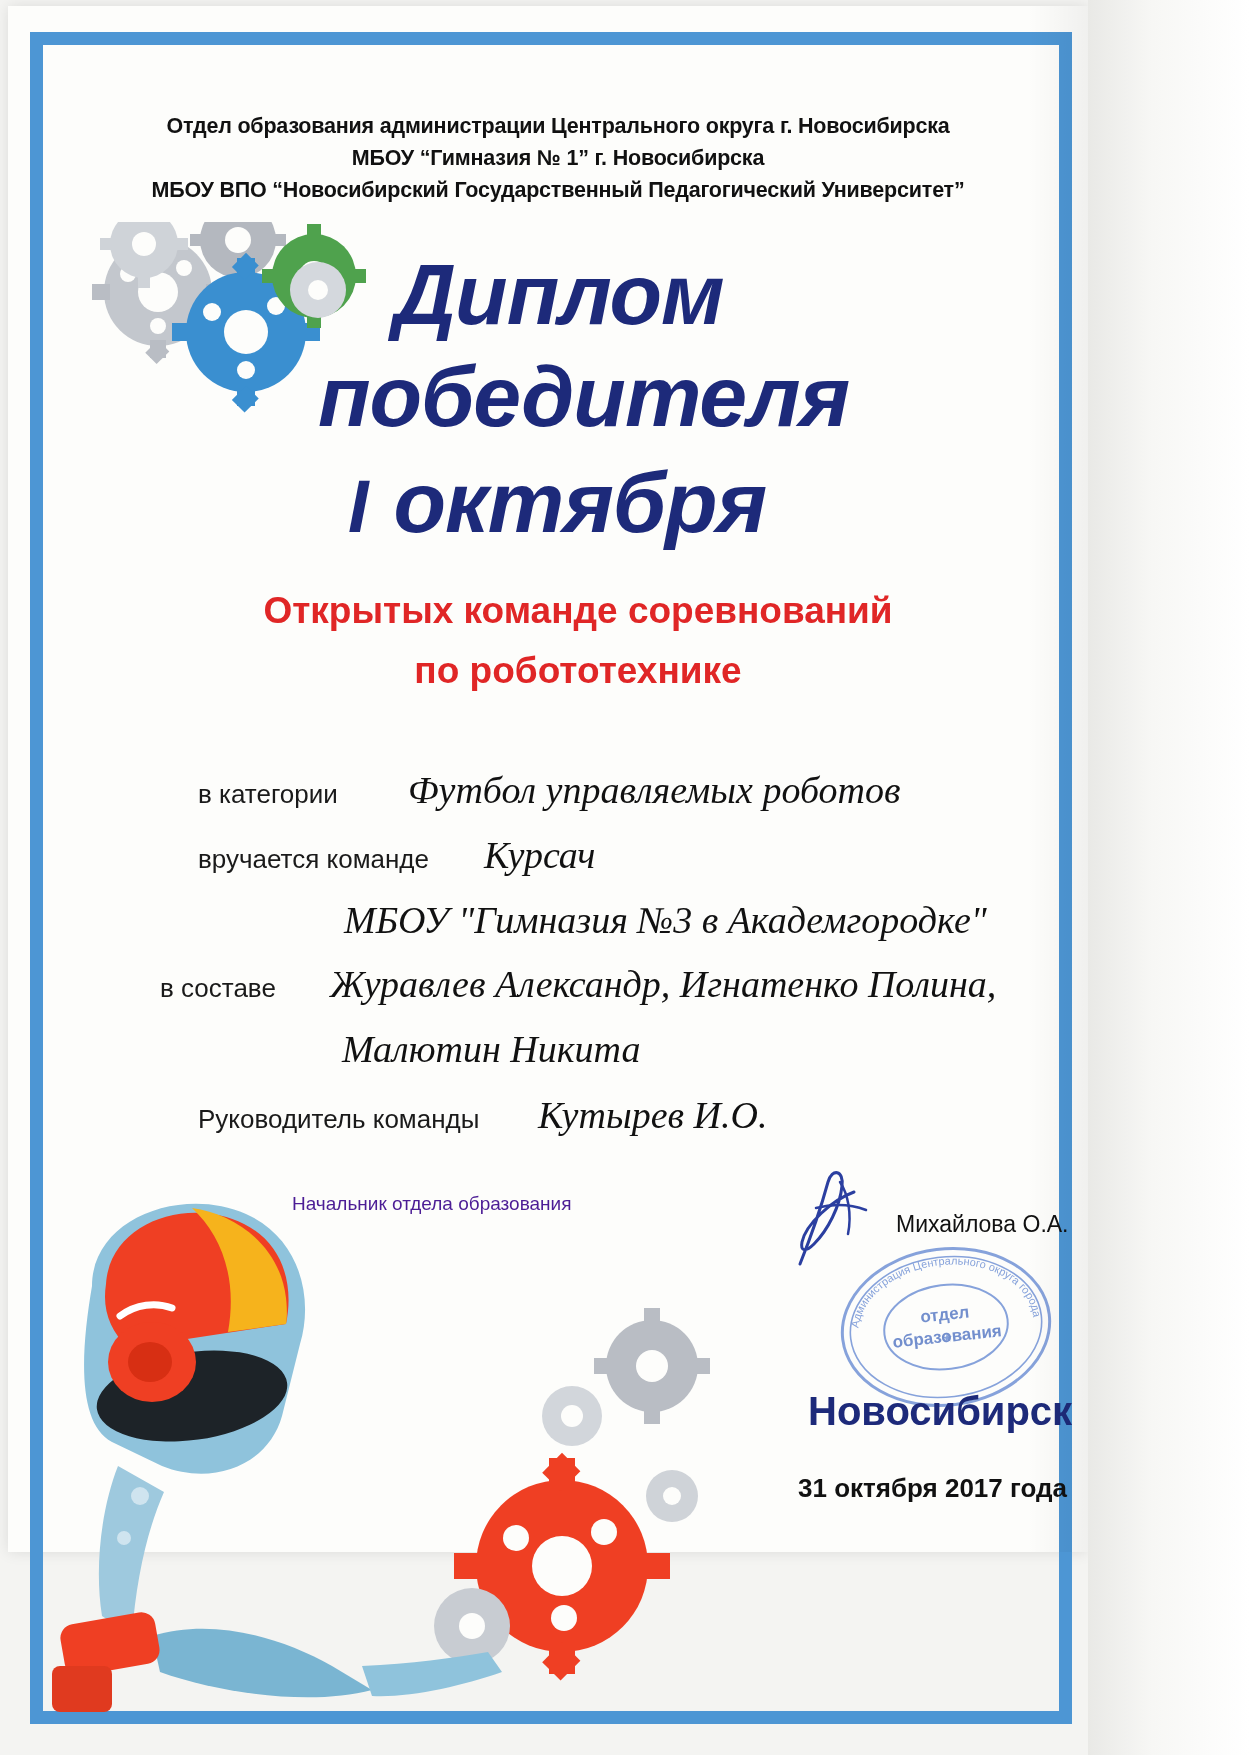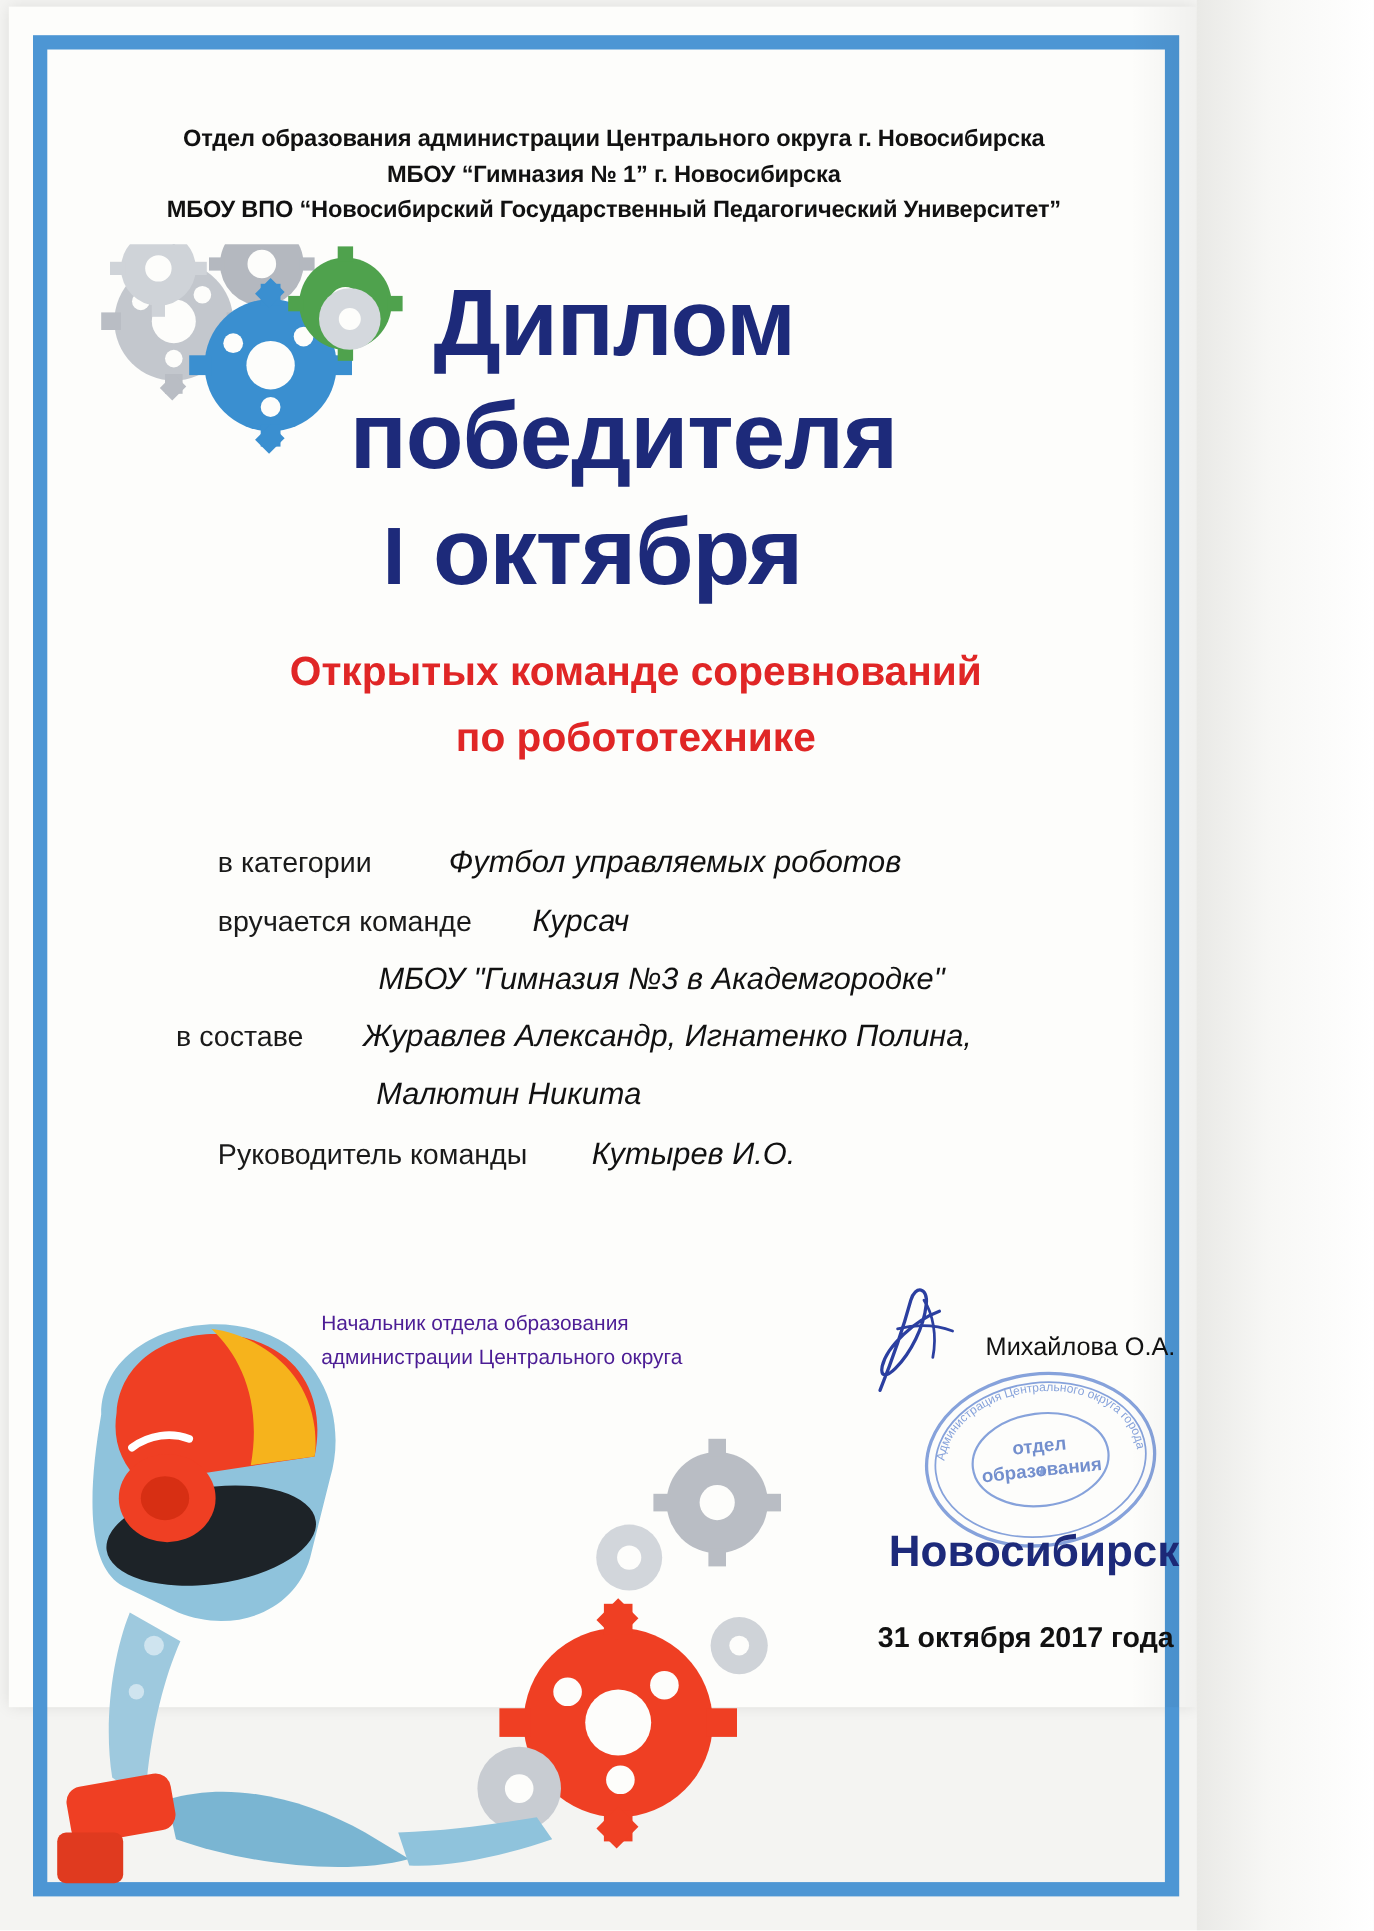--- a/index.html
+++ b/index.html
@@ -74,20 +74,21 @@
 
   
   .title-block {
     position: absolute;
     left: 300px;
     top: 240px;
     width: 700px;
     text-align: left;
     color: #1d2a7a;
     font-weight: bold;
+    font-style: italic;
   }
   .title-line1 {
     font-size: 86px;
     line-height: 96px;
     letter-spacing: -1px;
     padding-left: 86px;
   }
   .title-line2 {
     font-size: 86px;
     line-height: 108px;
@@ -131,23 +132,23 @@
     margin-bottom: 21px;
   }
   .lbl {
     font-size: 26px;
     font-weight: normal;
     color: #1a1a1a;
     white-space: nowrap;
     margin-left: 40px;
   }
   .val {
-    font-family: Liberation Sans, sans-serif;
+    font-family: Liberation Serif, serif;
     font-style: italic;
-    font-size: 28px;
+    font-size: 38px;
     color: #111;
     white-space: nowrap;
   }
   .row-category .lbl { width: 210px; }
   .row-team .lbl { width: 286px; }
   .row-school { padding-left: 186px; margin-bottom: 20px; }
   .row-members .lbl { width: 170px; margin-left: 2px; }
   .row-members2 { padding-left: 184px; margin-bottom: 22px; }
   .row-leader .lbl { width: 340px; }
 
@@ -392,21 +393,20 @@
         <rect x="30" y="452" width="96" height="52" rx="14" fill="#ef3f23" transform="rotate(-10 78 478)"></rect>
         <rect x="20" y="500" width="60" height="46" rx="8" fill="#e03a1f"></rect>
         <path d="M88 150 C104 138 124 136 140 142" stroke="#ffffff" stroke-width="7" fill="none" stroke-linecap="round"></path>
         <circle cx="108" cy="330" r="9" fill="#cfe4ef"></circle>
         <circle cx="92" cy="372" r="7" fill="#cfe4ef"></circle>
       </svg>
     </div>
 
     <div class="footer-title">
       <div>Начальник отдела образования</div>
-      <div>администрации Центрального округа</div>
     </div>
 
     <div class="signature">
       <svg width="120" height="110" viewBox="0 0 120 110" aria-hidden="true">
         <path d="M30 100 C42 70 52 40 58 18 C62 4 74 6 72 22 C70 42 58 66 44 80 C36 88 30 88 32 78 C36 60 62 36 84 28" stroke="#2b3fa0" stroke-width="3" fill="none" stroke-linecap="round"></path>
         <path d="M46 44 C62 40 80 40 96 46" stroke="#2b3fa0" stroke-width="2.5" fill="none" stroke-linecap="round"></path>
         <path d="M70 18 C78 30 82 50 78 70" stroke="#2b3fa0" stroke-width="2.5" fill="none" stroke-linecap="round"></path>
       </svg>
     </div>
 

